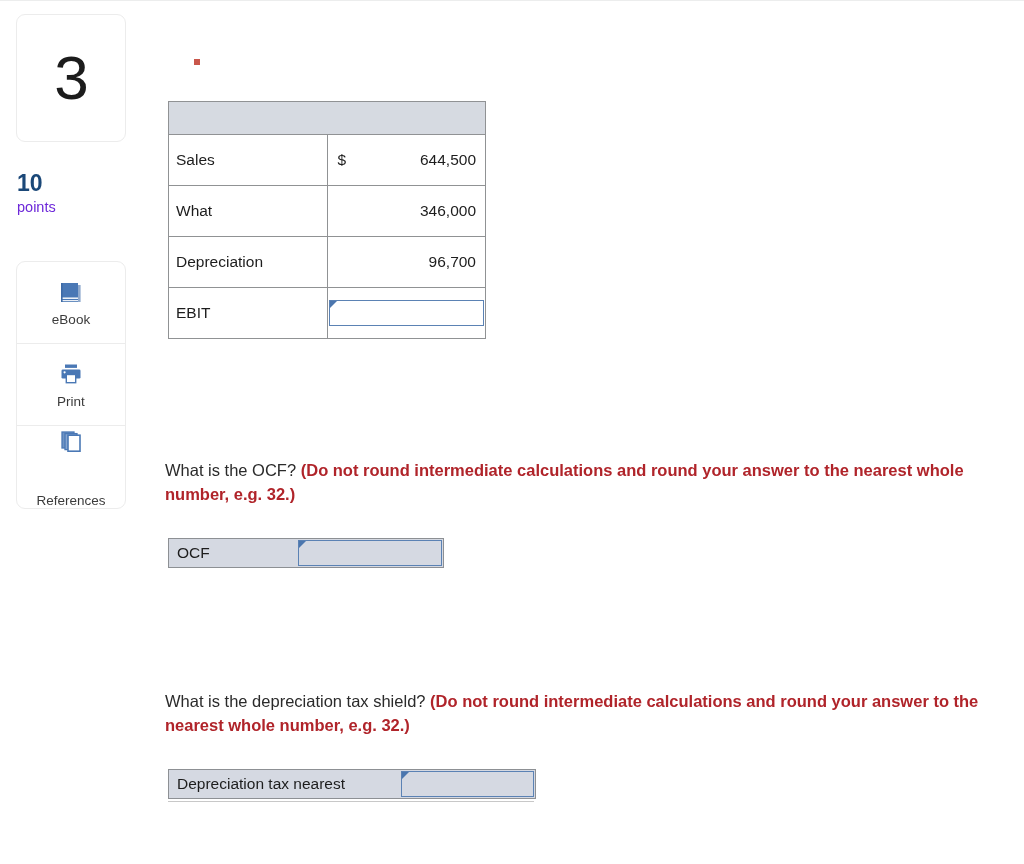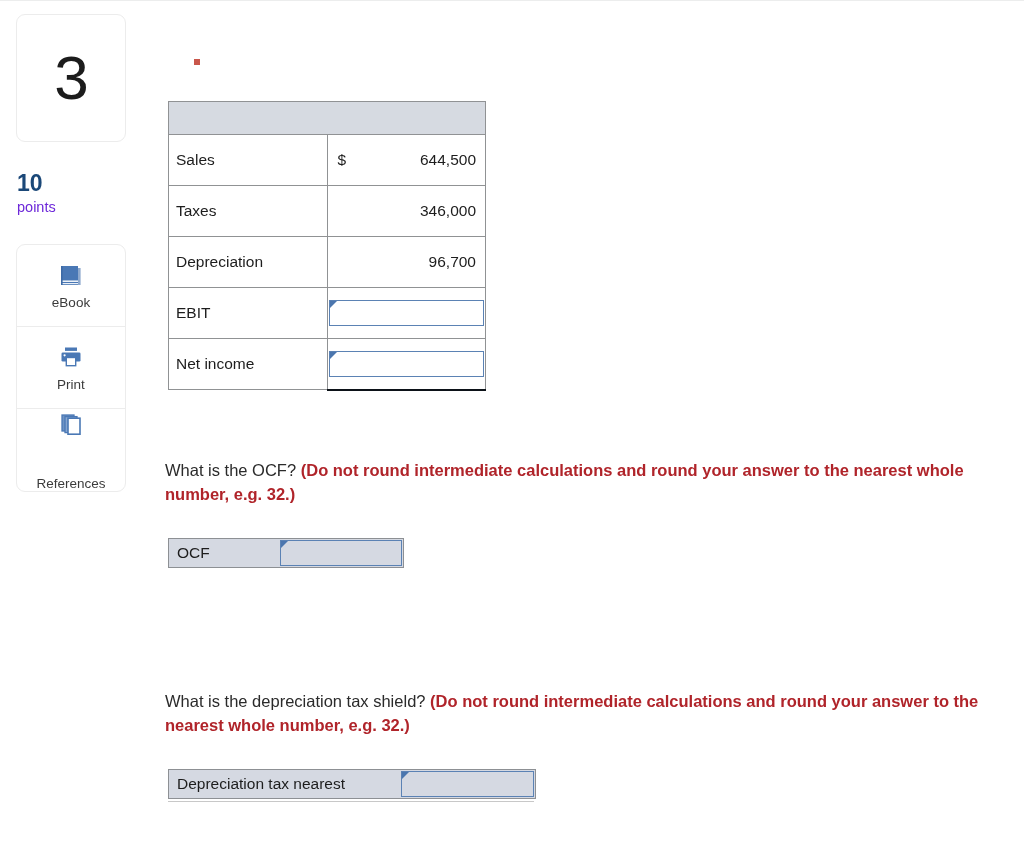--- a/index.html
+++ b/index.html
@@ -62,21 +62,21 @@
     font-weight: bold;
   }
   .points-label {
     font-size: 14.5px;
     color: #6d28d9;
     line-height: 1.3;
     margin-top: 2px;
   }
 
   .tool-stack {
-    margin-top: 27px;
+    margin-top: 44px;
     width: 110px;
     border: 1px solid #ececec;
     border-radius: 9px;
     background: #fff;
     box-sizing: border-box;
     overflow: hidden;
   }
   .tool-btn {
     height: 82px;
     box-sizing: border-box;
@@ -298,21 +298,21 @@
       <td class="lbl">Sales</td>
       <td class="val">
         <div class="money">
           <span class="sym">$</span>
           <span>644,500</span>
         </div>
       </td>
     </tr>
 
     <tr>
-      <td class="lbl">Taxes</td>
+      <td class="lbl">What</td>
       <td class="val">
         <div class="money no-sym">
           <span>346,000</span>
         </div>
       </td>
     </tr>
 
     <tr>
       <td class="lbl">Depreciation</td>
       <td class="val">
@@ -323,34 +323,28 @@
     </tr>
 
     <tr>
       <td class="lbl">EBIT</td>
       <td class="val boxed">
         <div class="cell-input"></div>
       </td>
     </tr>
 
 
-    <tr class="netrow">
-      <td class="lbl">Net income</td>
-      <td class="val boxed">
-        <div class="cell-input"></div>
-      </td>
-    </tr>
   </tbody>
     </table>
 
   <div class="q-text" style="left:0px; top:459px;">
     <span>What is the OCF? </span><span class="em">(Do not round intermediate calculations and round your answer to the nearest whole number, e.g. 32.)</span>
   </div>
 
-  <div class="ans-row" style="left:3px; top:538px; width:236px;">
+  <div class="ans-row" style="left:3px; top:538px; width:276px;">
     <div class="ans-label" style="width:133px;">OCF</div>
     <div class="ans-input" style="width:150px;"></div>
   </div>
 
   <div class="q-text" style="left:0px; top:690px;">
     <span>What is the depreciation tax shield? </span><span class="em">(Do not round intermediate calculations and round your answer to the nearest whole number, e.g. 32.)</span>
   </div>
 
   <div class="ans-row" style="left:3px; top:769px; width:368px;">
     <div class="ans-label" style="width:233px;">Depreciation tax nearest</div>

